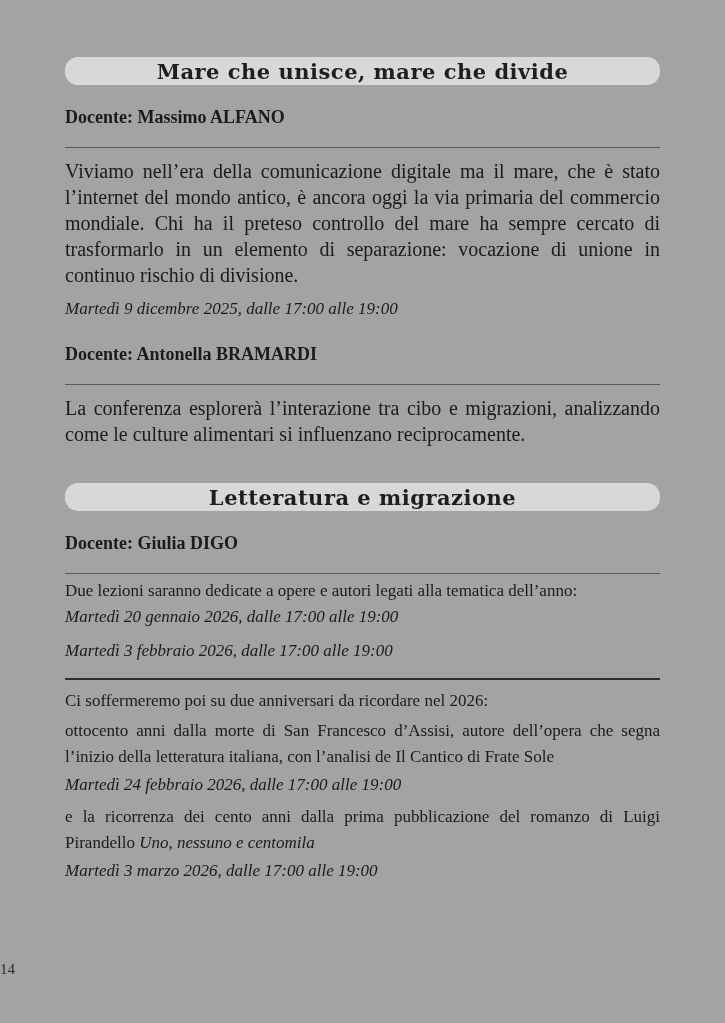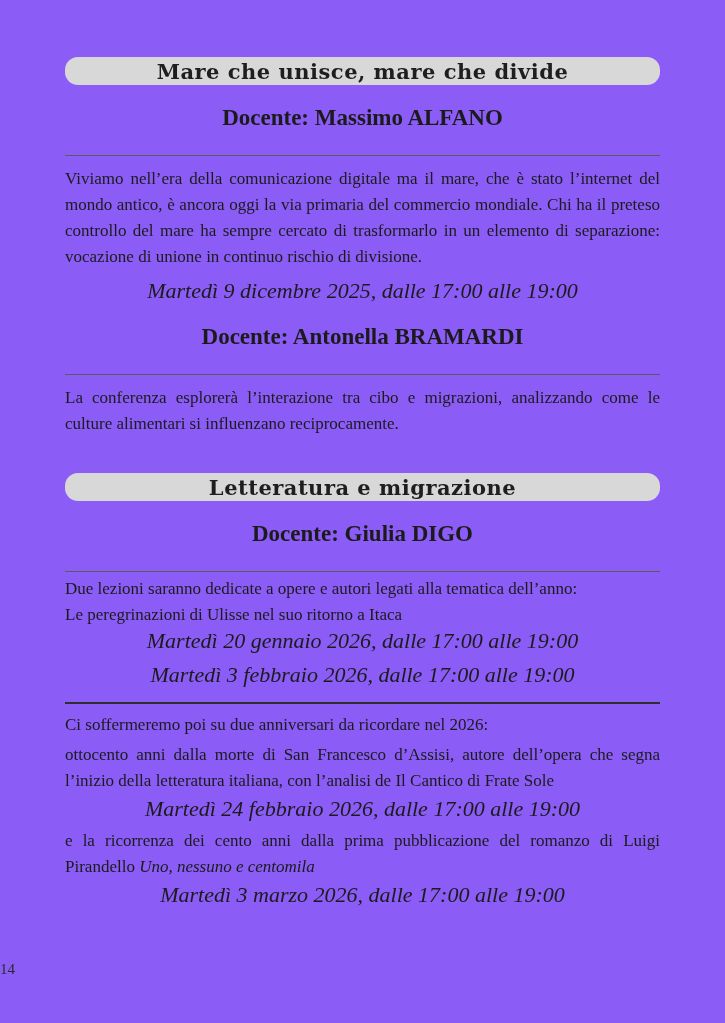--- a/index.html
+++ b/index.html
@@ -1,20 +1,20 @@
 <!DOCTYPE html>
 <html><head>
 <meta charset="utf-8">
 <style>
   html, body { margin: 0; padding: 0; background: #ffffff; }
   .page {
     position: relative;
     width: 725px;
     height: 1023px;
-    background: #8b5cf6;
+    background: #a3a3a3;
     font-family: "Liberation Serif", serif;
     color: #1b1b1b;
     overflow: hidden;
     box-sizing: border-box;
   }
   .content {
     padding: 57px 65px 0 65px;
     box-sizing: border-box;
   }
   .banner {
@@ -28,38 +28,36 @@
   .banner-title {
     font-family: "DejaVu Serif", serif;
     font-weight: 700;
     font-size: 21px;
     letter-spacing: 0.5px;
     color: #1e1e1e;
     white-space: nowrap;
   }
   .docente {
     margin: 22px 0 0 0;
-    font-size: 23px;
+    font-size: 18px;
     font-weight: 700;
     line-height: 21px;
-    padding-bottom: 27px;
+    padding-bottom: 19px;
     border-bottom: 1px solid #5a5a5a;
-    text-align: center;
   }
   .body-text {
     margin: 10px 0 0 0;
-    font-size: 17px;
+    font-size: 20px;
     line-height: 26px;
     text-align: justify;
   }
   .date-line {
-    font-size: 22px;
+    font-size: 17px;
     font-style: italic;
     line-height: 26px;
-    text-align: center;
   }
   .date-gap { margin-top: 8px; }
   .section-cibo { margin-top: 16px; }
   .section-letteratura { margin-top: 36px; }
   .line {
     font-size: 17px;
     line-height: 26px;
   }
   .intro-gap { margin-top: 4px; }
   .lesson2-gap { margin-top: 8px; }
@@ -104,21 +102,20 @@
 
     <div class="section section-letteratura">
       <div class="banner">
         <span class="banner-title">Letteratura e migrazione</span>
       </div>
       <div class="docente">Docente: Giulia DIGO</div>
 
       <div class="line intro-gap">Due lezioni saranno dedicate a opere e autori legati alla tematica dell’anno:</div>
 
       <div>
-        <div class="line">Le peregrinazioni di Ulisse nel suo ritorno a Itaca</div>
         <div class="date-line">Martedì 20 gennaio 2026, dalle 17:00 alle 19:00</div>
       </div>
 
       <div class="lesson2-gap">
         <div class="date-line">Martedì 3 febbraio 2026, dalle 17:00 alle 19:00</div>
       </div>
 
       <hr class="divider">
 
       <div class="line">Ci soffermeremo poi su due anniversari da ricordare nel 2026:</div>

